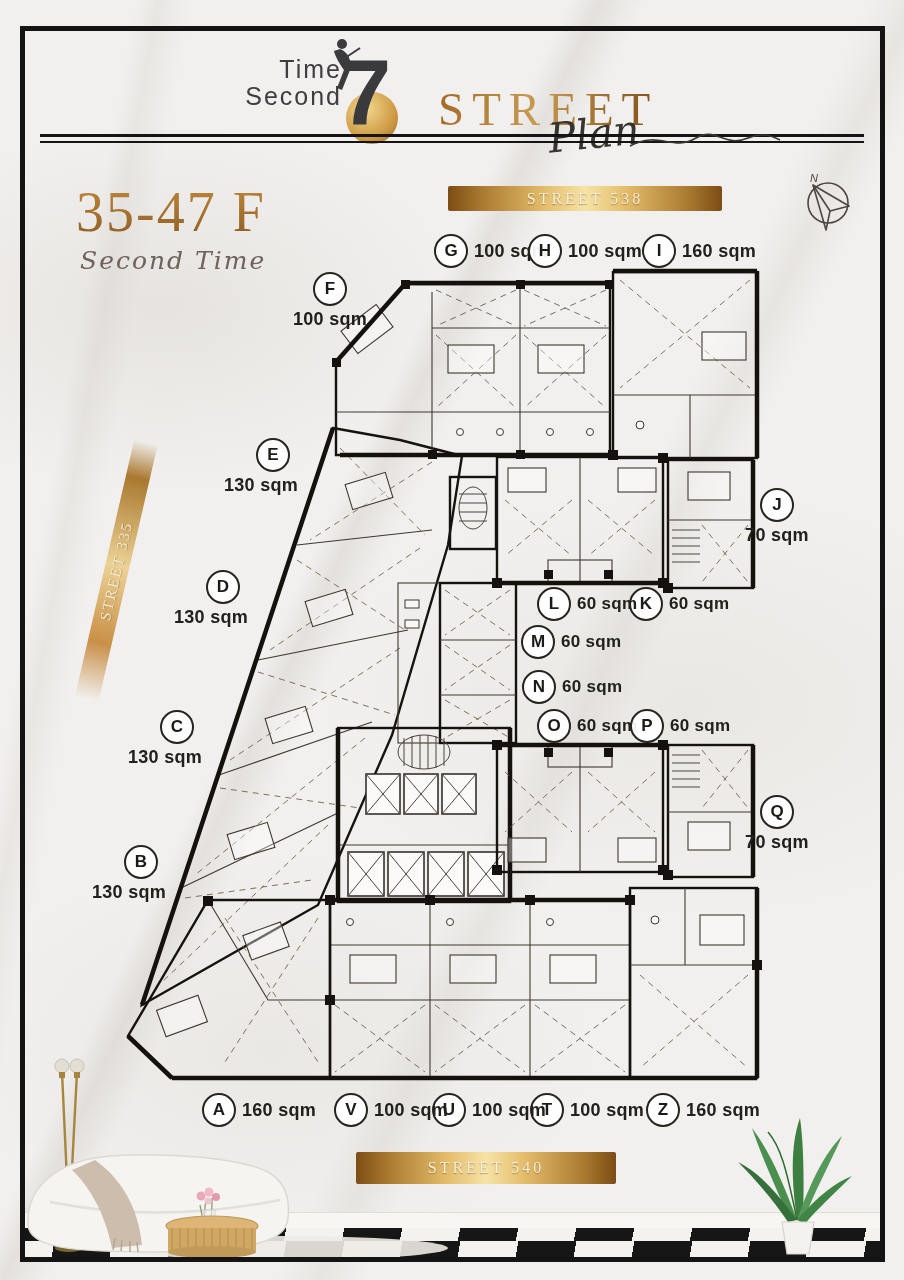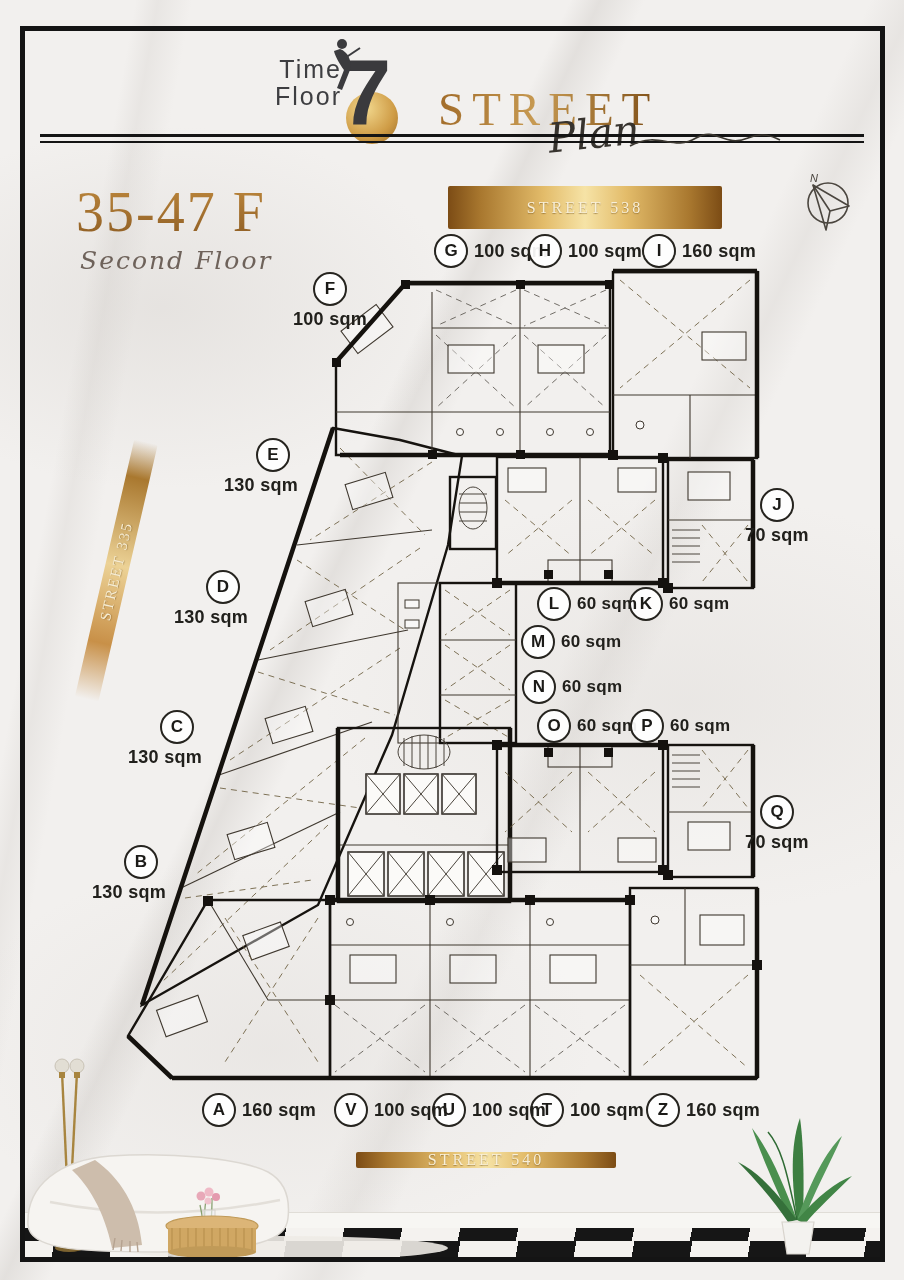--- a/index.html
+++ b/index.html
@@ -32,22 +32,22 @@
 
   
   .floor-range{position:absolute;left:76px;top:180px;font-family:"Liberation Serif",serif;font-size:56px;letter-spacing:2px;
     background:linear-gradient(180deg,#c08a3e,#8a5a22);-webkit-background-clip:text;background-clip:text;color:transparent;}
   .floor-script{position:absolute;left:80px;top:246px;font-family:"DejaVu Serif",serif;font-style:italic;font-size:25px;color:#6e625a;letter-spacing:2px;}
 
   
   .banner{position:absolute;display:flex;align-items:center;justify-content:center;
     background:linear-gradient(90deg,#7c4c15,#a9782f 12%,#e3bc6a 35%,#f6e3a6 50%,#e3bc6a 65%,#a9782f 88%,#7c4c15);
     color:#f8efd8;font-family:"Liberation Serif",serif;letter-spacing:3px;font-size:16px;text-shadow:0 1px 1px rgba(90,60,10,.45);border-radius:2px;}
-  .banner-top{left:448px;top:186px;width:274px;height:43px;}
-  .banner-bottom{left:356px;top:1152px;width:260px;height:16px;}
+  .banner-top{left:448px;top:186px;width:274px;height:25px;}
+  .banner-bottom{left:356px;top:1152px;width:260px;height:32px;}
   .banner-left{left:134px;top:442px;width:24px;height:264px;transform:rotate(13deg);transform-origin:50% 0;
     background:linear-gradient(to bottom,rgba(124,76,21,0),#a9782f 14%,#ecd296 48%,#c89048 78%,rgba(124,76,21,0));}
   .banner-left .vtxt{writing-mode:vertical-rl;transform:rotate(180deg);font-size:15px;letter-spacing:2px;color:#f6ecd2;text-shadow:0 1px 1px rgba(90,60,10,.4);}
 
   
   .unit-label{position:absolute;display:flex;align-items:center;gap:6px;z-index:30;}
   .u-circle{width:30px;height:30px;border-radius:50%;border:2.5px solid #26241f;background:rgba(255,255,255,.93);
     display:flex;align-items:center;justify-content:center;font-weight:bold;font-size:17px;color:#1b1a17;flex:0 0 auto;}
   .u-area{font-weight:bold;font-size:18px;color:#21201c;letter-spacing:.3px;white-space:nowrap;}
   .u-F,.u-E,.u-D,.u-C,.u-B,.u-J,.u-Q{flex-direction:column;gap:3px;align-items:center;}
@@ -93,39 +93,39 @@
   .decor{position:absolute;left:0;top:0;z-index:8;}
   .compass{position:absolute;left:0;top:0;z-index:12;}
 </style>
 </head>
 <body>
 
 <div class="poster">
 
   <div class="logo-text">
     <span class="lw">Time</span>
-    <span class="lw">Floor</span>
+    <span class="lw">Second</span>
   </div>
   <div class="logo-disc"></div>
   <div class="logo-seven">7</div>
   <svg class="logo-fig" width="60" height="70">
     <circle cx="30" cy="12" r="5" fill="#3b3b3e"></circle>
     <path d="M28,17 C36,20 40,28 38,38 L30,58 L25,56 L32,38 C27,31 23,24 22,19 Z" fill="#3b3b3e"></path>
     <path d="M33,26 L48,16" stroke="#3b3b3e" stroke-width="2" fill="none"></path>
   </svg>
   <div class="title-floor">STREET</div>
   <div class="title-plan">Plan</div>
   <svg class="compass" width="904" height="300" style="z-index:3;pointer-events:none;">
     <path d="M630,146 C660,130 672,152 696,138 C716,126 724,148 748,138 C762,132 772,136 780,140" stroke="#3a362f" stroke-width="1.6" fill="none"></path>
   </svg>
   <div class="sep1"></div>
   <div class="sep2"></div>
 
   <div class="floor-range">35-47 F</div>
-  <div class="floor-script">Second Floor</div>
+  <div class="floor-script">Second Time</div>
 
   <div class="banner banner-top">
     <span>STREET 538</span>
   </div>
   <div class="banner banner-left">
     <span class="vtxt">STREET 335</span>
   </div>
   <div class="banner banner-bottom">
     <span>STREET 540</span>
   </div>

